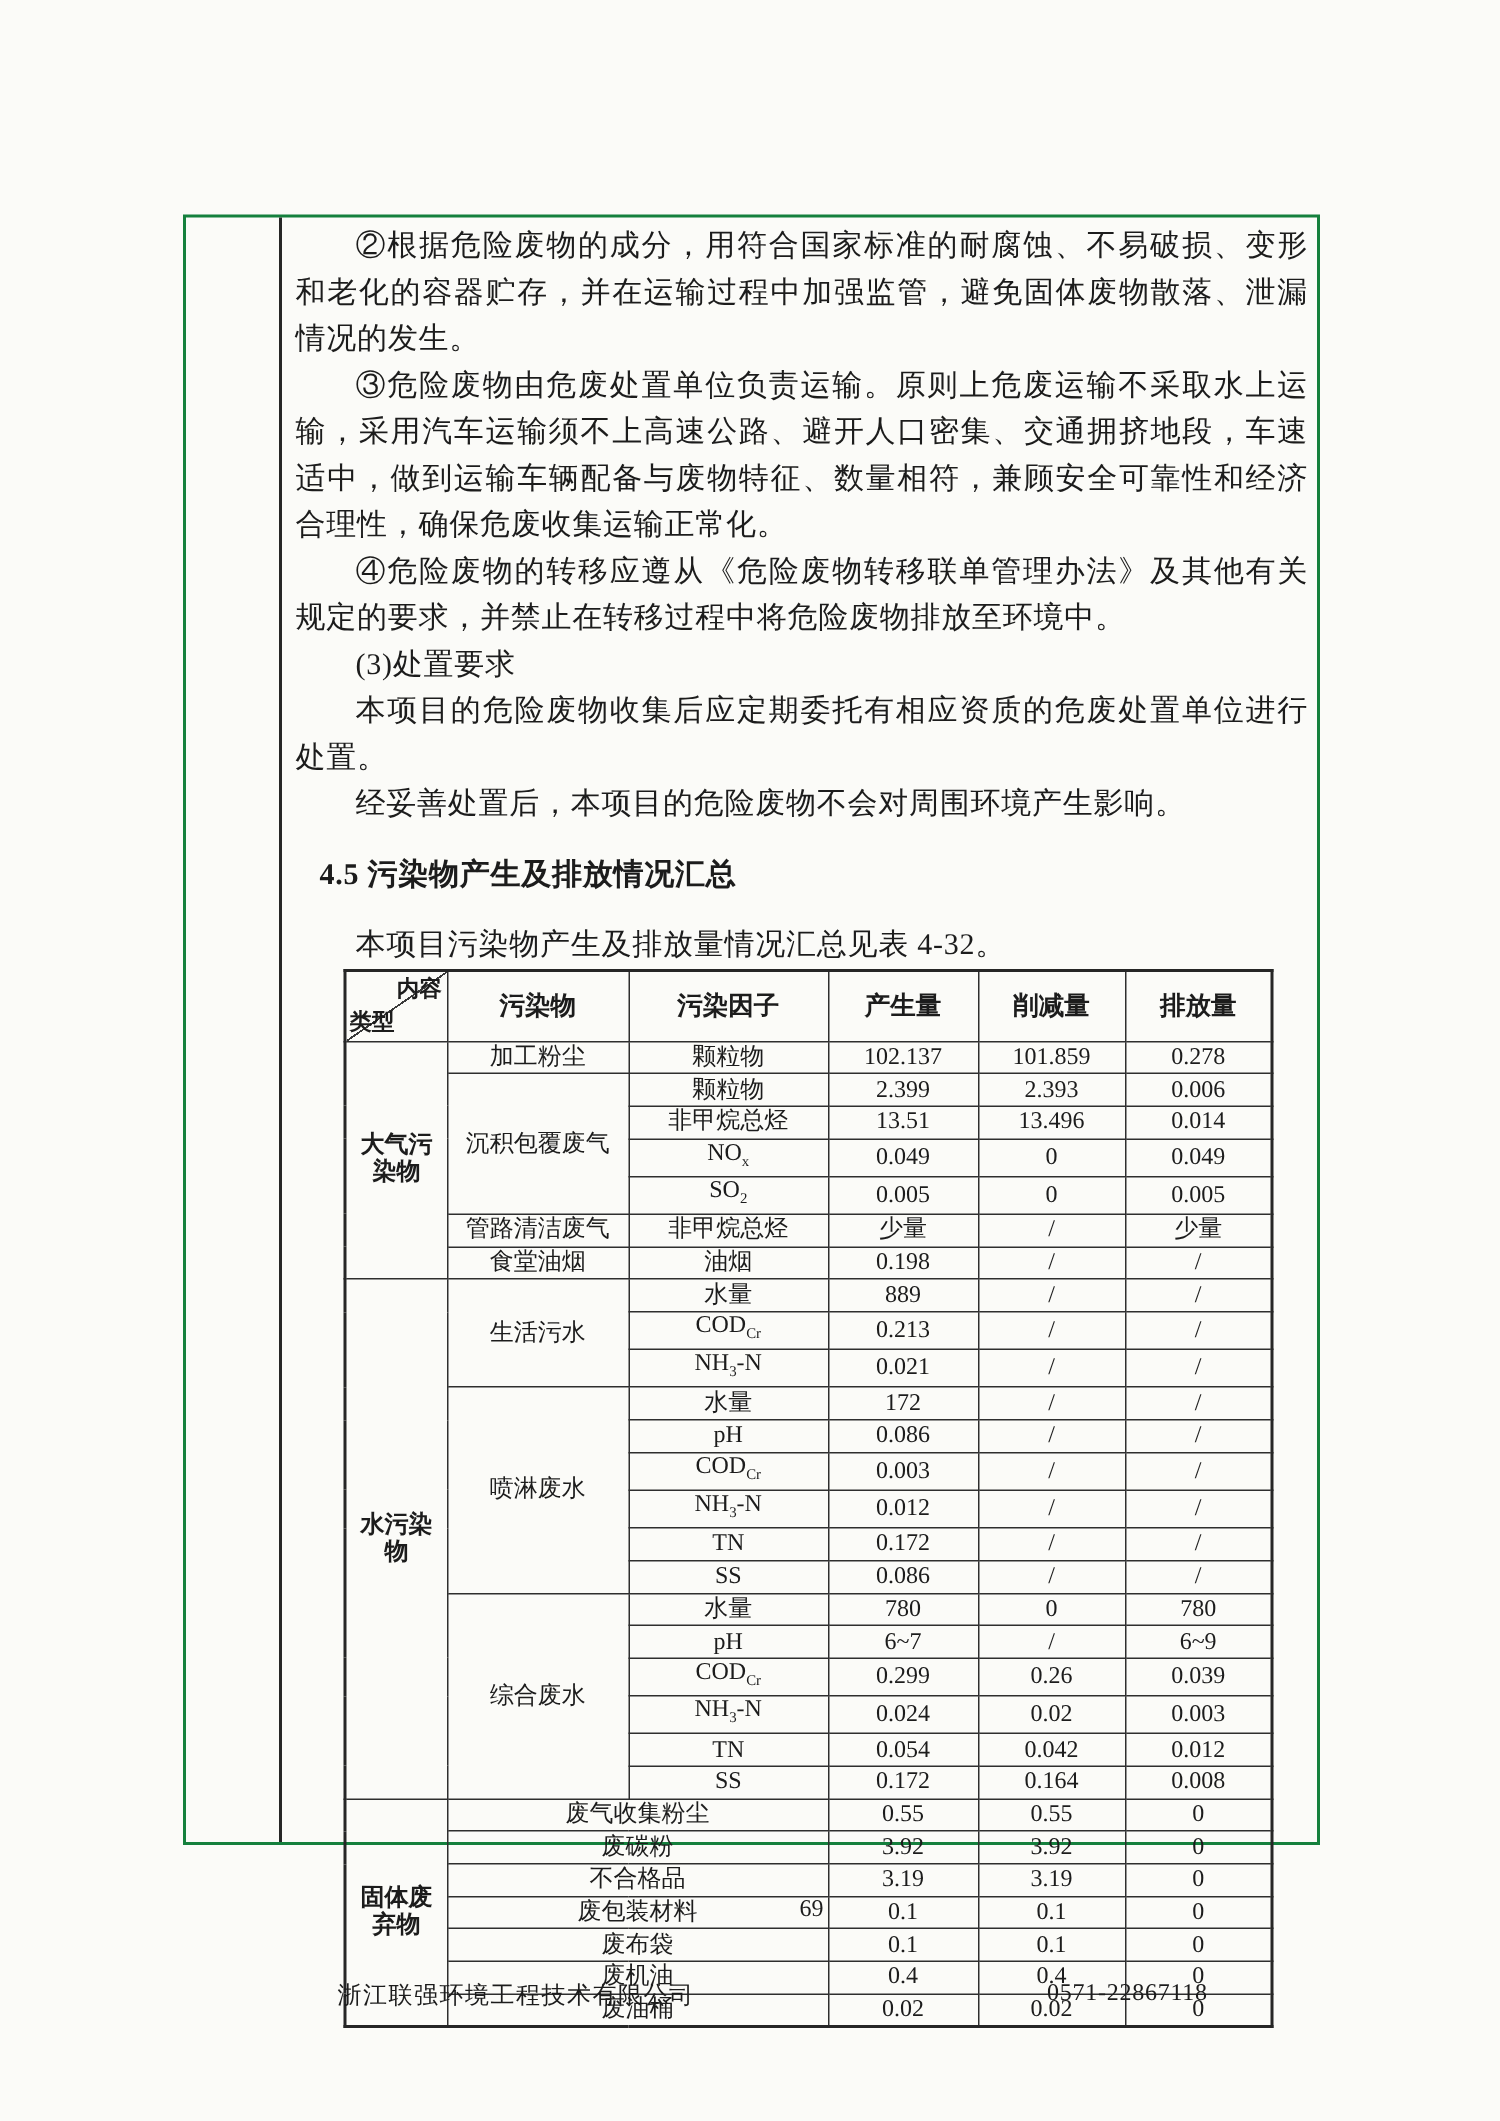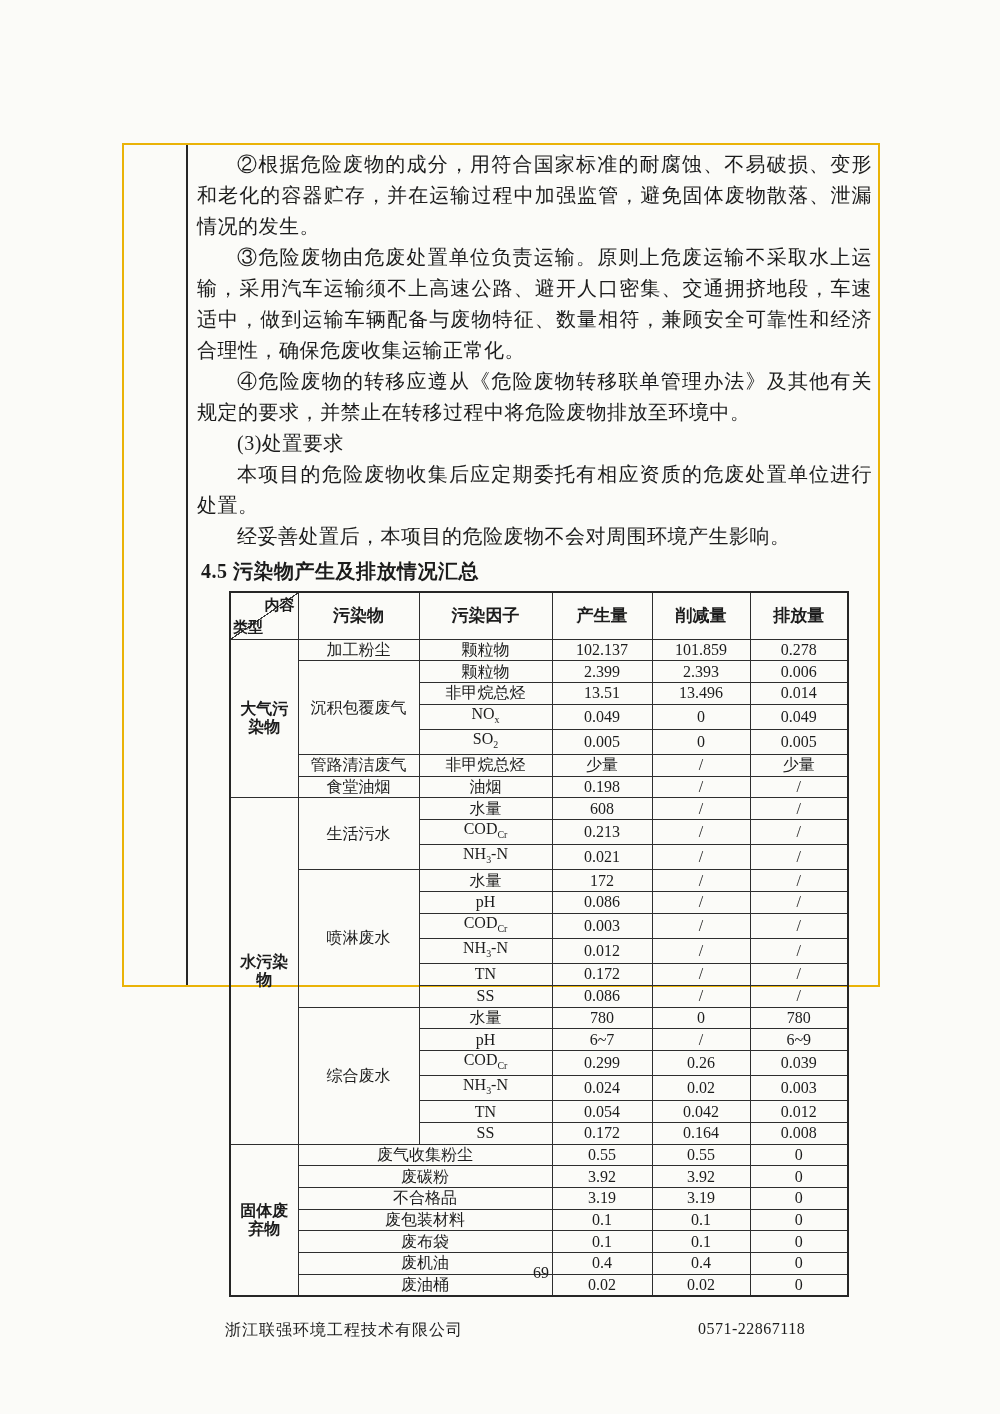--- a/index.html
+++ b/index.html
@@ -9,22 +9,22 @@
     font-family:"Liberation Serif","DejaVu Serif",serif;
     color:#1c1c1c;
     position:relative;
     overflow:hidden;
   }
   .page { position:absolute; inset:0; background:#fbfbf8; }
 
   
   .frame {
     position:absolute; left:122px; top:143px;
-    width:758px; height:844px;
-    border:2px solid #eab308;
+    width:758px; height:1087px;
+    border:2px solid #15803d;
     box-sizing:border-box;
   }
   .margin-strip {
     position:absolute; left:0; top:0; bottom:0; width:62px;
     border-right:2px solid #262626;
   }
   .content {
     position:absolute; left:64px; top:0; right:0; bottom:0;
     padding:4px 6px 0 9px;
     box-sizing:border-box;
@@ -32,21 +32,21 @@
 
   .para {
     margin:0;
     font-size:20px;
     line-height:31px;
     text-align:justify;
     letter-spacing:0.5px;
   }
   .indent { text-indent:2em; }
   .heading {
-    margin:4px;
+    margin:16px;
     font-size:20px;
     line-height:31px;
     font-weight:bold;
     letter-spacing:0.5px;
   }
   .table-title {
     margin:2px 0 5px 0;
     text-align:center;
     font-weight:bold;
     font-size:19px;
@@ -102,20 +102,21 @@
     <div class="content">
 
       <p class="para indent">②根据危险废物的成分，用符合国家标准的耐腐蚀、不易破损、变形和老化的容器贮存，并在运输过程中加强监管，避免固体废物散落、泄漏情况的发生。</p>
       <p class="para indent">③危险废物由危废处置单位负责运输。原则上危废运输不采取水上运输，采用汽车运输须不上高速公路、避开人口密集、交通拥挤地段，车速适中，做到运输车辆配备与废物特征、数量相符，兼顾安全可靠性和经济合理性，确保危废收集运输正常化。</p>
       <p class="para indent">④危险废物的转移应遵从《危险废物转移联单管理办法》及其他有关规定的要求，并禁止在转移过程中将危险废物排放至环境中。</p>
       <p class="para indent">(3)处置要求</p>
       <p class="para indent">本项目的危险废物收集后应定期委托有相应资质的危废处置单位进行处置。</p>
       <p class="para indent">经妥善处置后，本项目的危险废物不会对周围环境产生影响。</p>
 
       <p class="heading">4.5 污染物产生及排放情况汇总</p>
+      <p class="para indent">本项目污染物产生及排放量情况汇总见表 4-32。</p>
 
 
       <table class="summary">
         <colgroup>
           <col style="width:68px">
             <col style="width:121px">
             <col style="width:133px">
           <col style="width:100px">
             <col style="width:98px">
             <col style="width:98px">
@@ -179,21 +180,21 @@
               <td rowspan="1">食堂油烟</td>
               <td class="factor">油烟</td>
               <td class="num">0.198</td>
               <td class="num">/</td>
               <td class="num">/</td>
             </tr>
             <tr>
               <td class="category" rowspan="15">水污染物</td>
               <td rowspan="3">生活污水</td>
               <td class="factor">水量</td>
-              <td class="num">608</td>
+              <td class="num">889</td>
               <td class="num">/</td>
               <td class="num">/</td>
             </tr>
             <tr>
               <td class="factor">COD<sub>Cr</sub></td>
               <td class="num">0.213</td>
               <td class="num">/</td>
               <td class="num">/</td>
             </tr>
             <tr>

